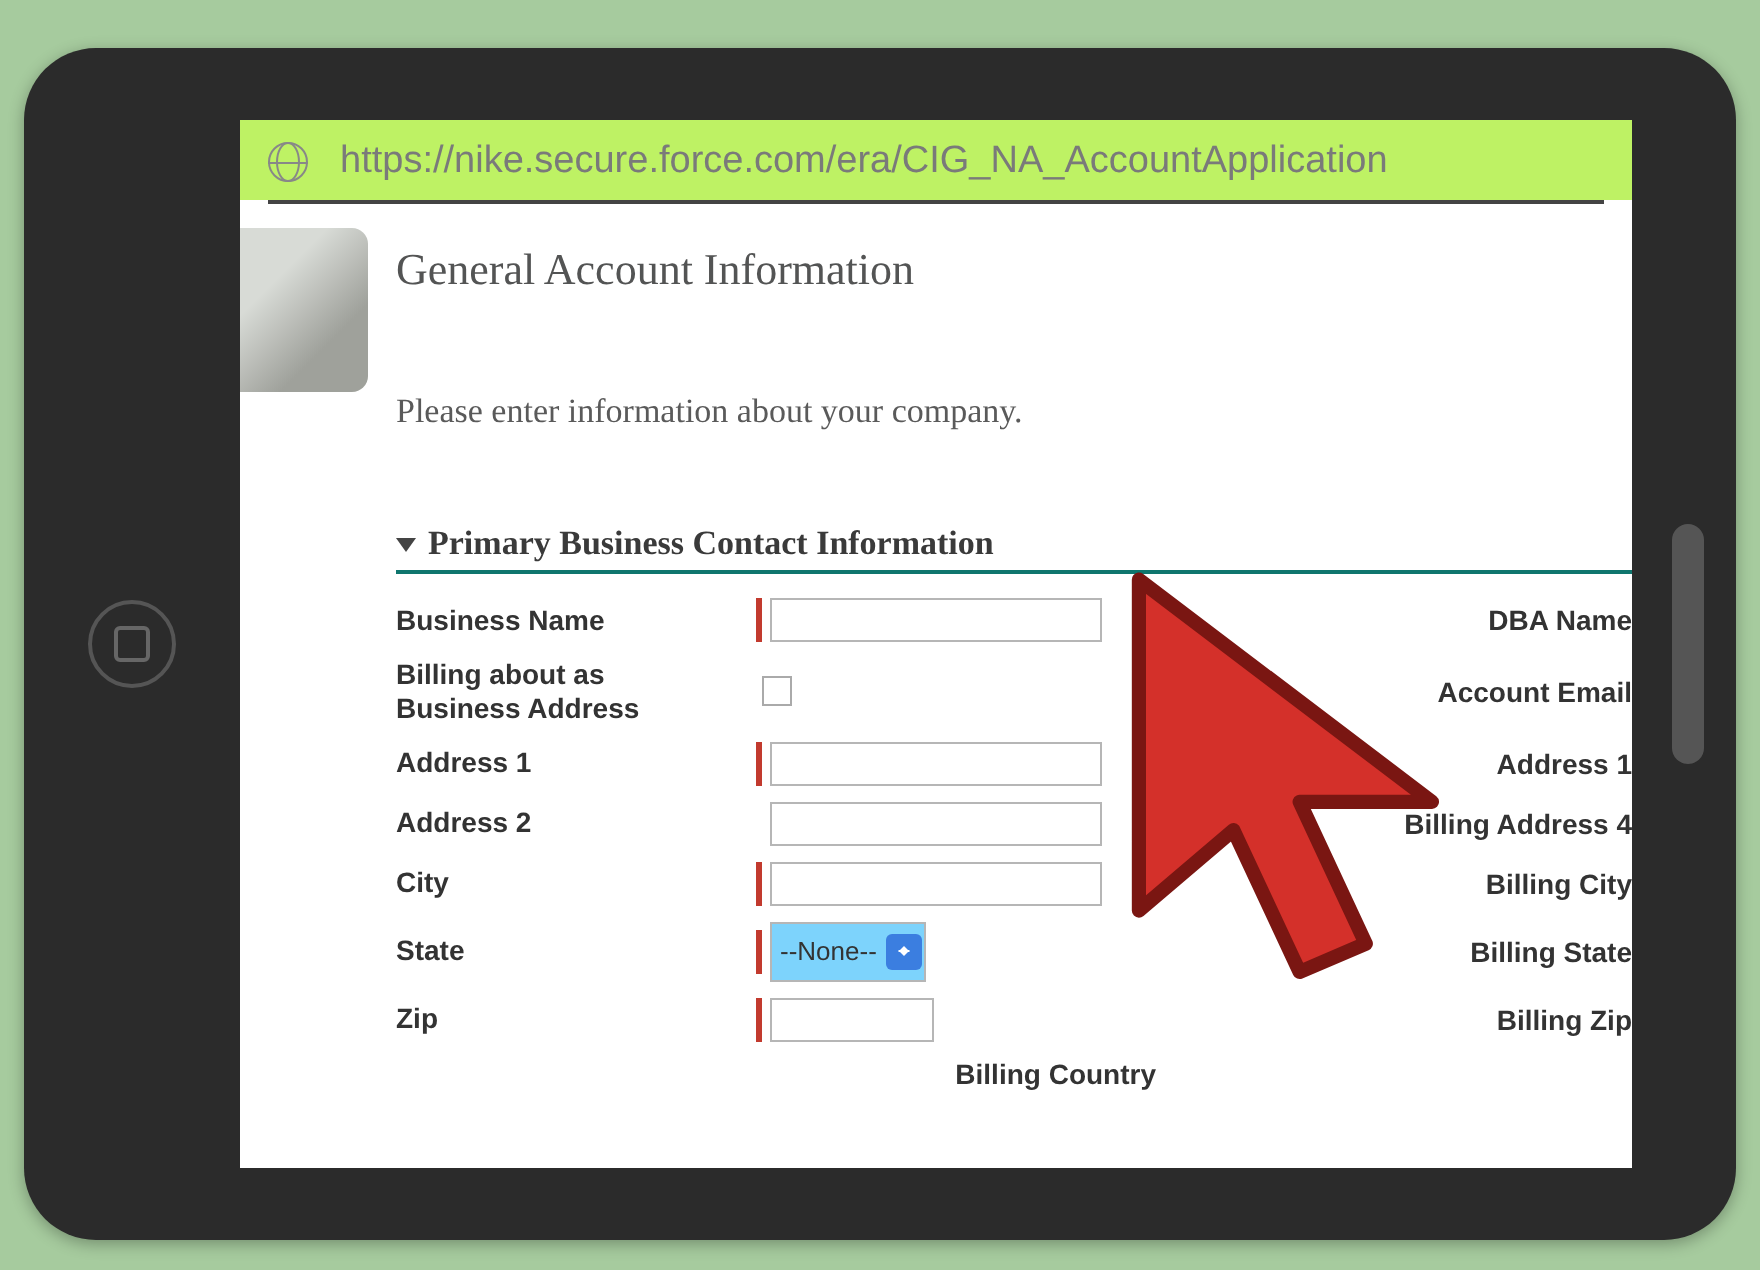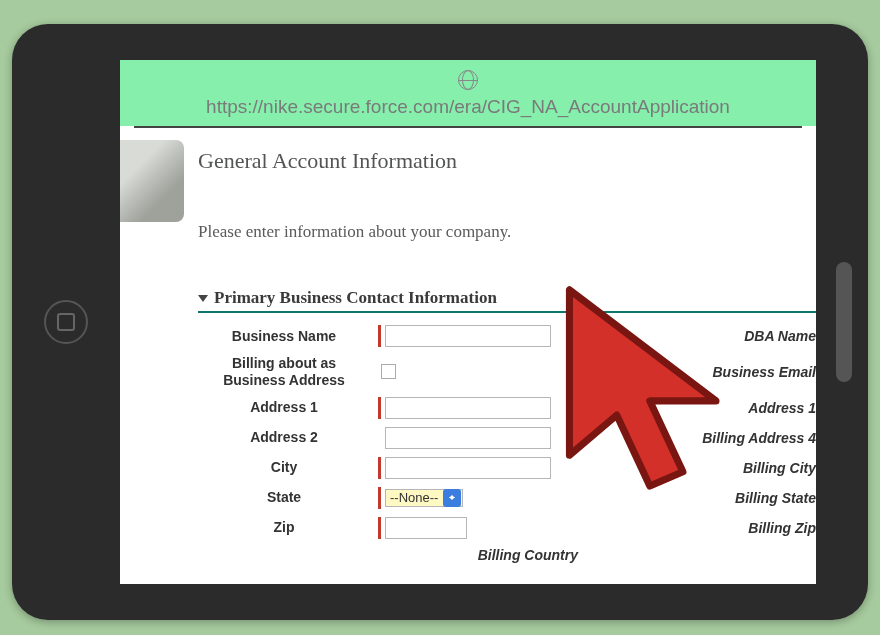--- a/index.html
+++ b/index.html
@@ -58,23 +58,22 @@
   top: 36px;
   right: 52px;
   bottom: 36px;
   background: #fff;
   overflow: hidden;
 }
 .urlbar {
   padding: 10px 14px 8px 14px;
   display: flex;
   align-items: center;
-  gap: 6px;
-  background: #86efac;
-  flex-direction: column;
+  gap: 16px;
+  background: #bef264;
 }
 .globe-icon {
   width: 20px;
   height: 20px;
   border: 1.5px solid #888;
   border-radius: 50%;
   position: relative;
   flex-shrink: 0;
 }
 .globe-icon::before, .globe-icon::after {
@@ -157,21 +156,21 @@
 .form-grid {
   display: grid;
   grid-template-columns: 180px 200px 1fr;
   row-gap: 8px;
   align-items: center;
   font-family: Verdana, Geneva, sans-serif;
   font-size: 14px;
   color: #333;
 }
 .label-l {
-  text-align: center;
+  text-align: left;
   padding-right: 8px;
   font-weight: bold;
   line-height: 1.2;
 }
 .input-cell {
   display: flex;
   align-items: center;
   gap: 4px;
 }
 .req {
@@ -191,22 +190,22 @@
   width: 15px;
   height: 15px;
   border: 1px solid #aaa;
   background: #fff;
   margin-left: 3px;
 }
 .select-wrap {
   display: flex;
   align-items: center;
   border: 1px solid #b6b6b6;
-  height: 18px;
-  background: #fef9c3;
+  height: 30px;
+  background: #7dd3fc;
 }
 .select-text {
   padding: 0 4px;
   font-size: 13px;
 }
 .select-btn {
   width: 18px;
   height: 18px;
   background: #3b7ee0;
   border-radius: 3px;
@@ -229,21 +228,20 @@
   transform: translateX(-50%);
   border-left: 3px solid transparent;
   border-right: 3px solid transparent;
   border-top: 3px solid #fff;
 }
 .label-r {
   text-align: right;
   font-weight: bold;
   white-space: nowrap;
   padding-right: 0;
-  font-style: italic;
 }
 .cursor {
   position: absolute;
   left: 544px;
   top: 278px;
   width: 240px;
   height: 260px;
   pointer-events: none;
 }
 </style>
@@ -278,21 +276,21 @@
           </div>
           <div class="label-r">DBA Name</div>
 
           <div class="label-l">
             <span>Billing about as</span><br>
             <span>Business Address</span>
           </div>
           <div class="input-cell">
             <span class="chk"></span>
           </div>
-          <div class="label-r">Business Email</div>
+          <div class="label-r">Account Email</div>
 
           <div class="label-l">Address 1</div>
           <div class="input-cell">
             <span class="req"></span>
             <input class="txt-input" style="">
           </div>
           <div class="label-r">Address 1</div>
 
           <div class="label-l">Address 2</div>
           <div class="input-cell">

